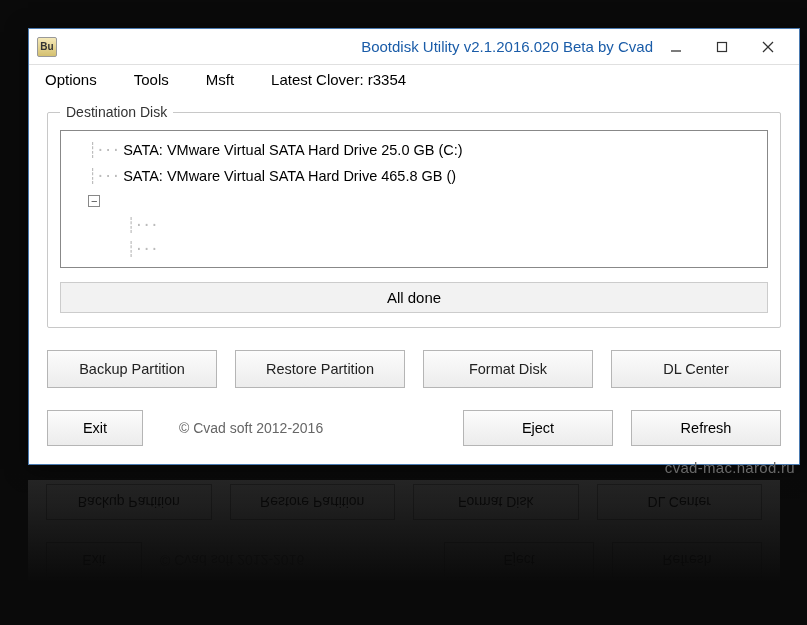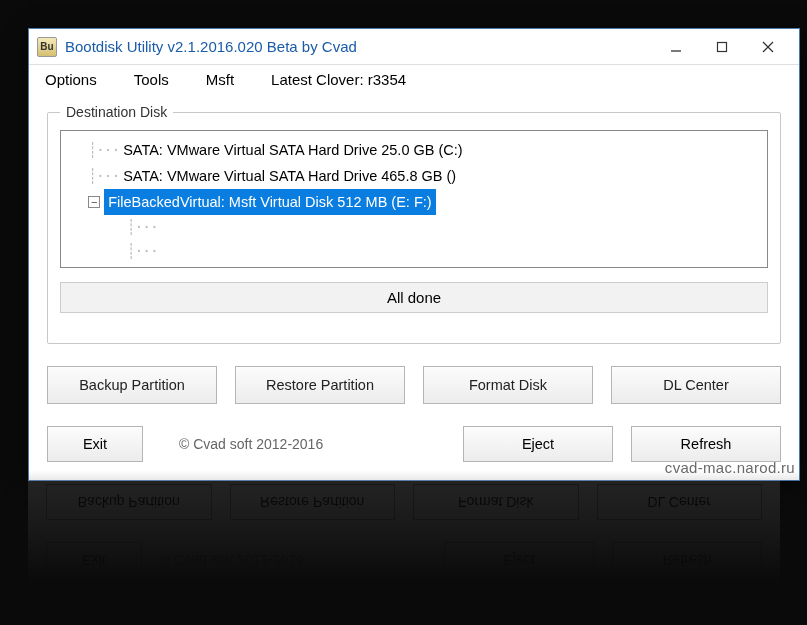--- a/index.html
+++ b/index.html
@@ -42,20 +42,21 @@
     justify-content: center;
     font-size: 10px;
     font-weight: bold;
     color: #333;
     margin-right: 8px;
   }
   .titlebar .title {
     flex: 1;
     color: #1a5ca8;
     font-size: 15px;
+    text-align: right;
   }
   .win-btns { display: flex; }
   .win-btn {
     width: 46px;
     height: 30px;
     display: flex;
     align-items: center;
     justify-content: center;
     color: #333;
     font-size: 16px;
@@ -69,21 +70,21 @@
     font-size: 15px;
     color: #000;
   }
   .menubar .menu-item { cursor: default; }
   .client {
     padding: 10px 18px 18px 18px;
   }
   fieldset.dest {
     border: 1px solid #c8c8c8;
     border-radius: 2px;
-    padding: 10px 12px 30px 12px;
+    padding: 10px 12px 14px 12px;
     margin: 0;
   }
   fieldset.dest legend {
     padding: 0 6px;
     font-size: 14px;
     color: #333;
   }
   .tree {
     border: 1px solid #888;
     background: #fff;
@@ -258,21 +259,20 @@
             <span class="tree-label">SATA: VMware Virtual SATA Hard Drive 25.0 GB (C:)</span>
           </div>
           <div class="tree-row">
             <span class="tree-guide">   </span>
             <span class="tree-guide" style="color: rgb(187, 187, 187);">┊···</span>
             <span class="tree-label">SATA: VMware Virtual SATA Hard Drive 465.8 GB ()</span>
           </div>
           <div class="tree-row">
             <span class="tree-guide">   </span>
             <span class="expander">−</span>
-            <span class="tree-label selected">FileBackedVirtual: Msft Virtual Disk 512 MB (E: F:)</span>
           </div>
           <div class="tree-row">
             <span class="tree-guide">        </span>
             <span class="tree-guide" style="color: rgb(187, 187, 187);">┊···</span>
           </div>
           <div class="tree-row">
             <span class="tree-guide">        </span>
             <span class="tree-guide" style="color: rgb(187, 187, 187);">┊···</span>
           </div>
         </div>

